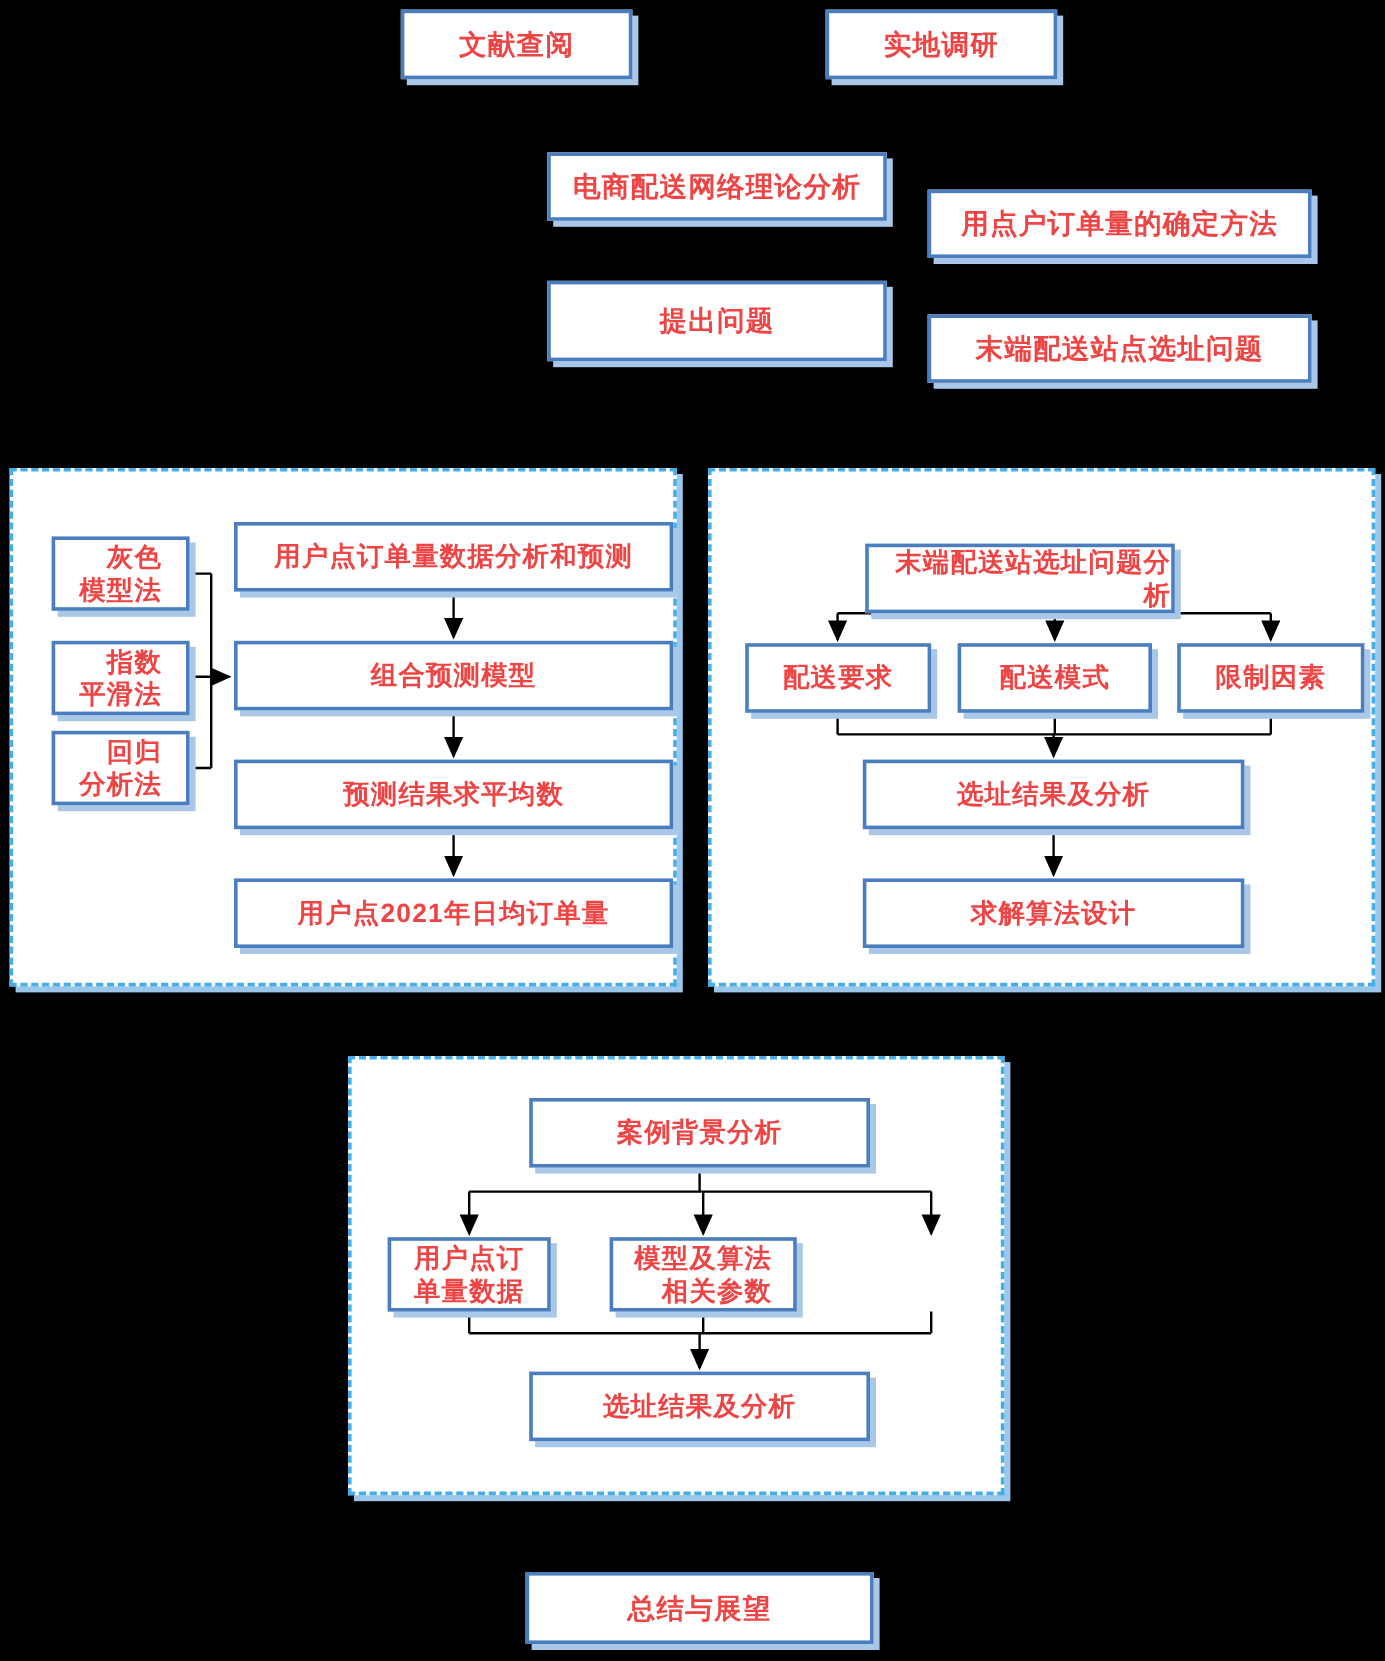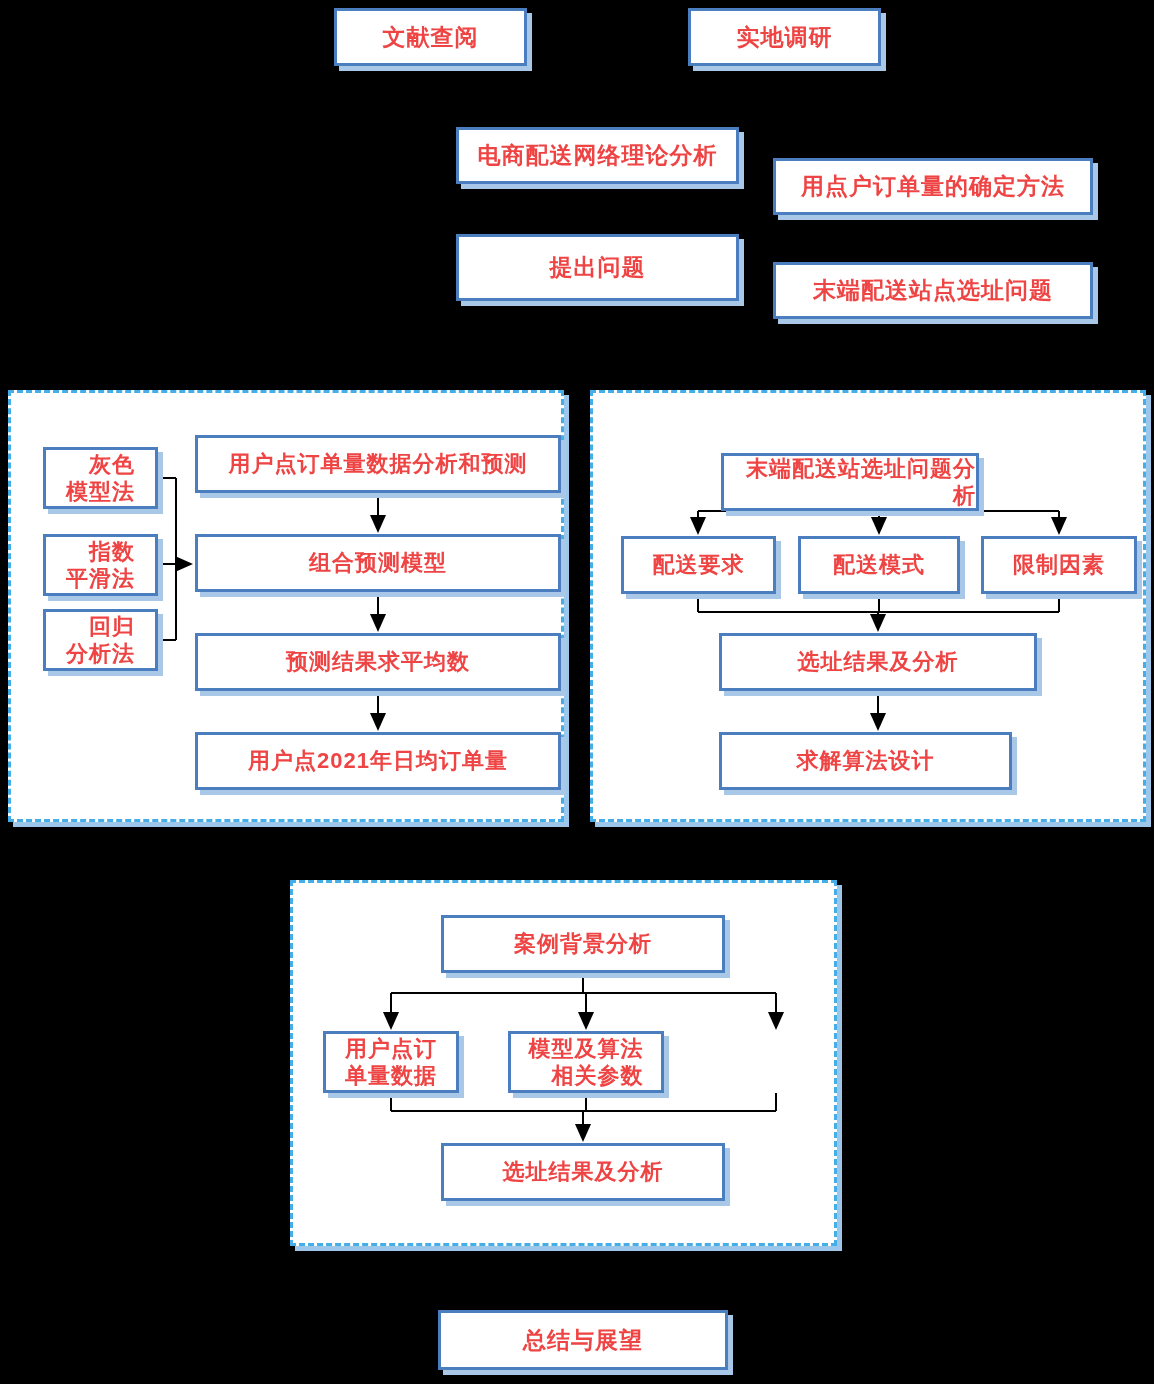--- a/index.html
+++ b/index.html
@@ -120,21 +120,21 @@
       </g>
     </svg>
 
     <div class="box" style="left:128px; top:60px; width:258px; height:58px">末端配送站选址问题分析</div>
 
     <div class="box" style="left:28px; top:143px; width:155px; height:58px">配送要求</div>
     <div class="box" style="left:205px; top:143px; width:162px; height:58px">配送模式</div>
     <div class="box" style="left:388px; top:143px; width:156px; height:58px">限制因素</div>
 
     <div class="box" style="left:126px; top:240px; width:318px; height:58px">选址结果及分析</div>
-    <div class="box" style="left:126px; top:339px; width:293px; height:58px">求解算法设计</div>
+    <div class="box" style="left:126px; top:339px; width:318px; height:58px">求解算法设计</div>
   </div>
 
   <div class="panel" style="left:290px; top:880px; width:547px; height:366px">
 
     <svg class="connectors">
       <defs>
         <marker id="ahB" markerWidth="10" markerHeight="10" refX="8" refY="4" orient="auto">
           <path d="M0,0 L9,4 L0,8 z" fill="#000"></path>
         </marker>
       </defs>

